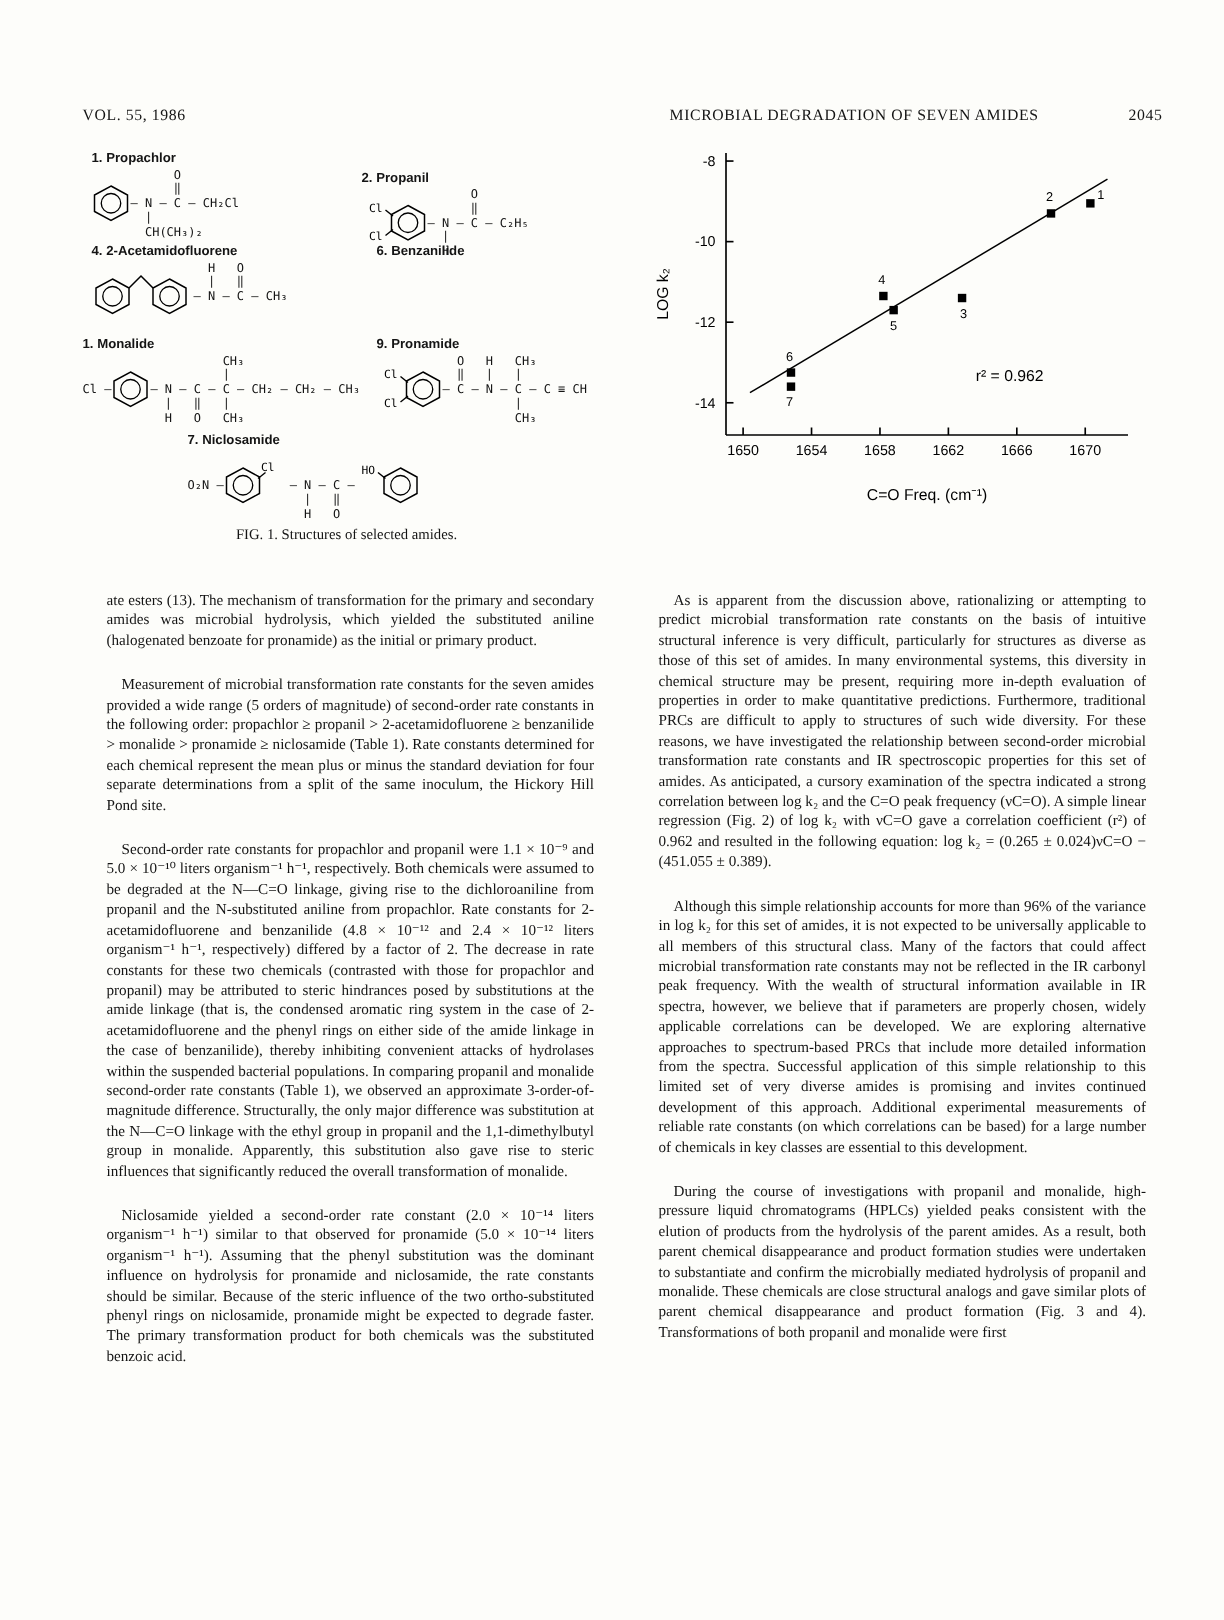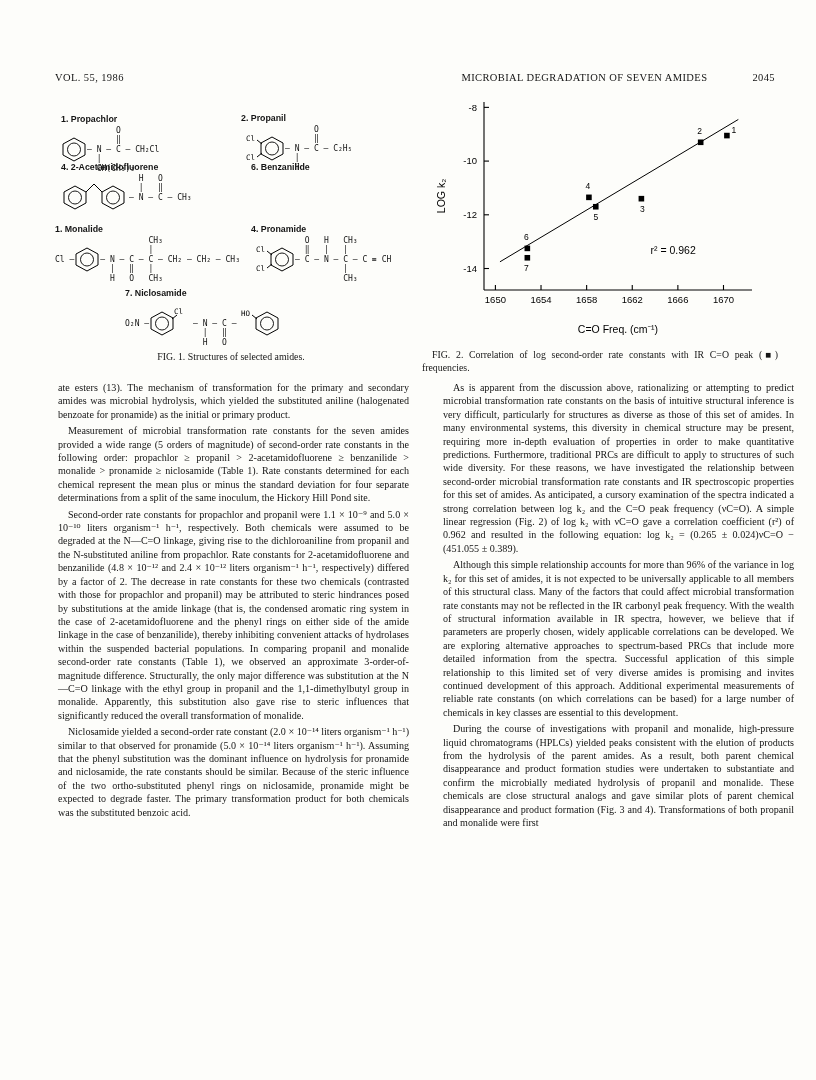--- a/index.html
+++ b/index.html
@@ -2,33 +2,33 @@
 <html><head>
 <meta charset="utf-8">
 <style>
   html,body{margin:0;padding:0}
   body{width:816px;height:1080px;background:#fdfdfa;position:relative;overflow:hidden;
        font-family:"Liberation Serif","DejaVu Serif",serif;color:#141414}
   .page{position:absolute;inset:0}
 
   .header{position:absolute;left:55px;right:41px;top:72px;display:flex;
           justify-content:space-between;font-size:10.5px;letter-spacing:.4px}
-  .hright{display:flex;gap:45px}
+  .hright{display:flex;gap:60px}
 
   
   .fig1{position:absolute;left:55px;top:98px;width:352px;height:264px}
   .fig1-structs{position:absolute;left:0;right:0;top:0;bottom:22px}
   .struct{position:absolute}
   .stitle{font:bold 8.8px "Liberation Sans",sans-serif;margin-bottom:2px}
   .sbody{display:flex;align-items:center}
   .chem{font:8px/1.18 "DejaVu Sans Mono",monospace;margin:0;white-space:pre}
   .hex{fill:none;stroke:#000;stroke-width:1}
   .hexc{fill:none;stroke:#000;stroke-width:.9}
   .clab{font:7.5px "DejaVu Sans Mono",monospace;fill:#000}
-  .st-propachlor{left:6px;top:16px}
+  .st-propachlor{left:6px;top:2px}
   .st-propanil{left:186px;top:15px}
   .st-acetamidofluorene{left:6px;top:64px}
   .st-benzanilide{left:196px;top:64px}
   .st-monalide{left:0;top:126px}
   .st-pronamide{left:196px;top:126px}
   .st-niclosamide{left:70px;top:190px}
   .fig1-caption{position:absolute;left:0;right:0;bottom:0;text-align:center;font-size:9.8px}
 
   
   .fig2{position:absolute;left:420px;top:88px;width:360px}
@@ -41,22 +41,22 @@
   .yt{text-anchor:end}
   .xt{text-anchor:middle}
   .plab{font:8.5px "Liberation Sans",sans-serif;fill:#000;text-anchor:middle}
   .ann{font:10.5px "Liberation Sans",sans-serif;fill:#000}
   .axlab{font:10.5px "Liberation Sans",sans-serif;fill:#000;text-anchor:middle}
 
   
   .col{position:absolute;top:378px;width:357px;height:684px;overflow:hidden;
        font-size:10.1px;line-height:13.4px;text-align:justify}
   .colL{left:55px}
-  .colR{left:440px}
-  .para{margin:3px}
+  .colR{left:423px}
+  .para{margin:16px}
   .para.ind{text-indent:10px}
 </style>
 </head>
 <body>
 
 <div class="page">
 
   <div class="header">
     <span>VOL. 55, 1986</span>
     <span class="hright">
@@ -128,21 +128,21 @@
               <circle cx="13" cy="17.5" r="6.5" class="hexc"></circle>
             </svg>
             <pre class="chem">          CH₃
           |
 — N — C — C — CH₂ — CH₂ — CH₃
   |   ‖   |
   H   O   CH₃</pre>
           </div>
         </div>
         <div class="struct st-pronamide">
-          <div class="stitle">4. Pronamide</div>
+          <div class="stitle">9. Pronamide</div>
           <div class="sbody">
             <svg width="44" height="35">
               <polygon points="31,6 42,12 42,23 31,29 20,23 20,12" class="hex"></polygon>
               <circle cx="31" cy="17.5" r="6.5" class="hexc"></circle>
               <text x="5" y="10" class="clab">Cl</text>
               <line x1="16" y1="9" x2="21" y2="13" class="hex"></line>
               <text x="5" y="29" class="clab">Cl</text>
               <line x1="16" y1="26" x2="21" y2="22" class="hex"></line>
             </svg>
             <pre class="chem">  O   H   CH₃
@@ -215,21 +215,20 @@
         <rect x="160.96170212765904" y="115.94285714285712" width="5.6" height="5.6" fill="#000"></rect>
         <text x="163.76170212765905" y="131.74285714285713" class="plab">5</text>
         <rect x="92.53617021276544" y="157.57142857142856" width="5.6" height="5.6" fill="#000"></rect>
         <text x="94.33617021276544" y="152.37142857142857" class="plab">6</text>
         <rect x="92.53617021276544" y="166.97142857142853" width="5.6" height="5.6" fill="#000"></rect>
         <text x="94.33617021276544" y="182.77142857142854" class="plab">7</text>
         <text x="218.50212765957343" y="165.7428571428571" class="ann">r² = 0.962</text>
         <text x="186" y="245" class="axlab">C=O Freq. (cm⁻¹)</text>
         <text transform="translate(13 108) rotate(-90)" class="axlab">LOG k₂</text>
       </svg>
-    <div class="fig2-caption">FIG. 2. Correlation of log second-order rate constants with IR C=O peak (■) frequencies.</div>
   </div>
 
   <div class="col colL">
       <p class="para">ate esters (13). The mechanism of transformation for the primary and secondary amides was microbial hydrolysis, which yielded the substituted aniline (halogenated benzoate for pronamide) as the initial or primary product.</p>
       <p class="para ind">Measurement of microbial transformation rate constants for the seven amides provided a wide range (5 orders of magnitude) of second-order rate constants in the following order: propachlor ≥ propanil &gt; 2-acetamidofluorene ≥ benzanilide &gt; monalide &gt; pronamide ≥ niclosamide (Table 1). Rate constants determined for each chemical represent the mean plus or minus the standard deviation for four separate determinations from a split of the same inoculum, the Hickory Hill Pond site.</p>
       <p class="para ind">Second-order rate constants for propachlor and propanil were 1.1 × 10⁻⁹ and 5.0 × 10⁻¹⁰ liters organism⁻¹ h⁻¹, respectively. Both chemicals were assumed to be degraded at the N—C=O linkage, giving rise to the dichloroaniline from propanil and the N-substituted aniline from propachlor. Rate constants for 2-acetamidofluorene and benzanilide (4.8 × 10⁻¹² and 2.4 × 10⁻¹² liters organism⁻¹ h⁻¹, respectively) differed by a factor of 2. The decrease in rate constants for these two chemicals (contrasted with those for propachlor and propanil) may be attributed to steric hindrances posed by substitutions at the amide linkage (that is, the condensed aromatic ring system in the case of 2-acetamidofluorene and the phenyl rings on either side of the amide linkage in the case of benzanilide), thereby inhibiting convenient attacks of hydrolases within the suspended bacterial populations. In comparing propanil and monalide second-order rate constants (Table 1), we observed an approximate 3-order-of-magnitude difference. Structurally, the only major difference was substitution at the N—C=O linkage with the ethyl group in propanil and the 1,1-dimethylbutyl group in monalide. Apparently, this substitution also gave rise to steric influences that significantly reduced the overall transformation of monalide.</p>
       <p class="para ind">Niclosamide yielded a second-order rate constant (2.0 × 10⁻¹⁴ liters organism⁻¹ h⁻¹) similar to that observed for pronamide (5.0 × 10⁻¹⁴ liters organism⁻¹ h⁻¹). Assuming that the phenyl substitution was the dominant influence on hydrolysis for pronamide and niclosamide, the rate constants should be similar. Because of the steric influence of the two ortho-substituted phenyl rings on niclosamide, pronamide might be expected to degrade faster. The primary transformation product for both chemicals was the substituted benzoic acid.</p>
     </div>
   <div class="col colR">
       <p class="para ind">As is apparent from the discussion above, rationalizing or attempting to predict microbial transformation rate constants on the basis of intuitive structural inference is very difficult, particularly for structures as diverse as those of this set of amides. In many environmental systems, this diversity in chemical structure may be present, requiring more in-depth evaluation of properties in order to make quantitative predictions. Furthermore, traditional PRCs are difficult to apply to structures of such wide diversity. For these reasons, we have investigated the relationship between second-order microbial transformation rate constants and IR spectroscopic properties for this set of amides. As anticipated, a cursory examination of the spectra indicated a strong correlation between log k₂ and the C=O peak frequency (νC=O). A simple linear regression (Fig. 2) of log k₂ with νC=O gave a correlation coefficient (r²) of 0.962 and resulted in the following equation: log k₂ = (0.265 ± 0.024)νC=O − (451.055 ± 0.389).</p>

